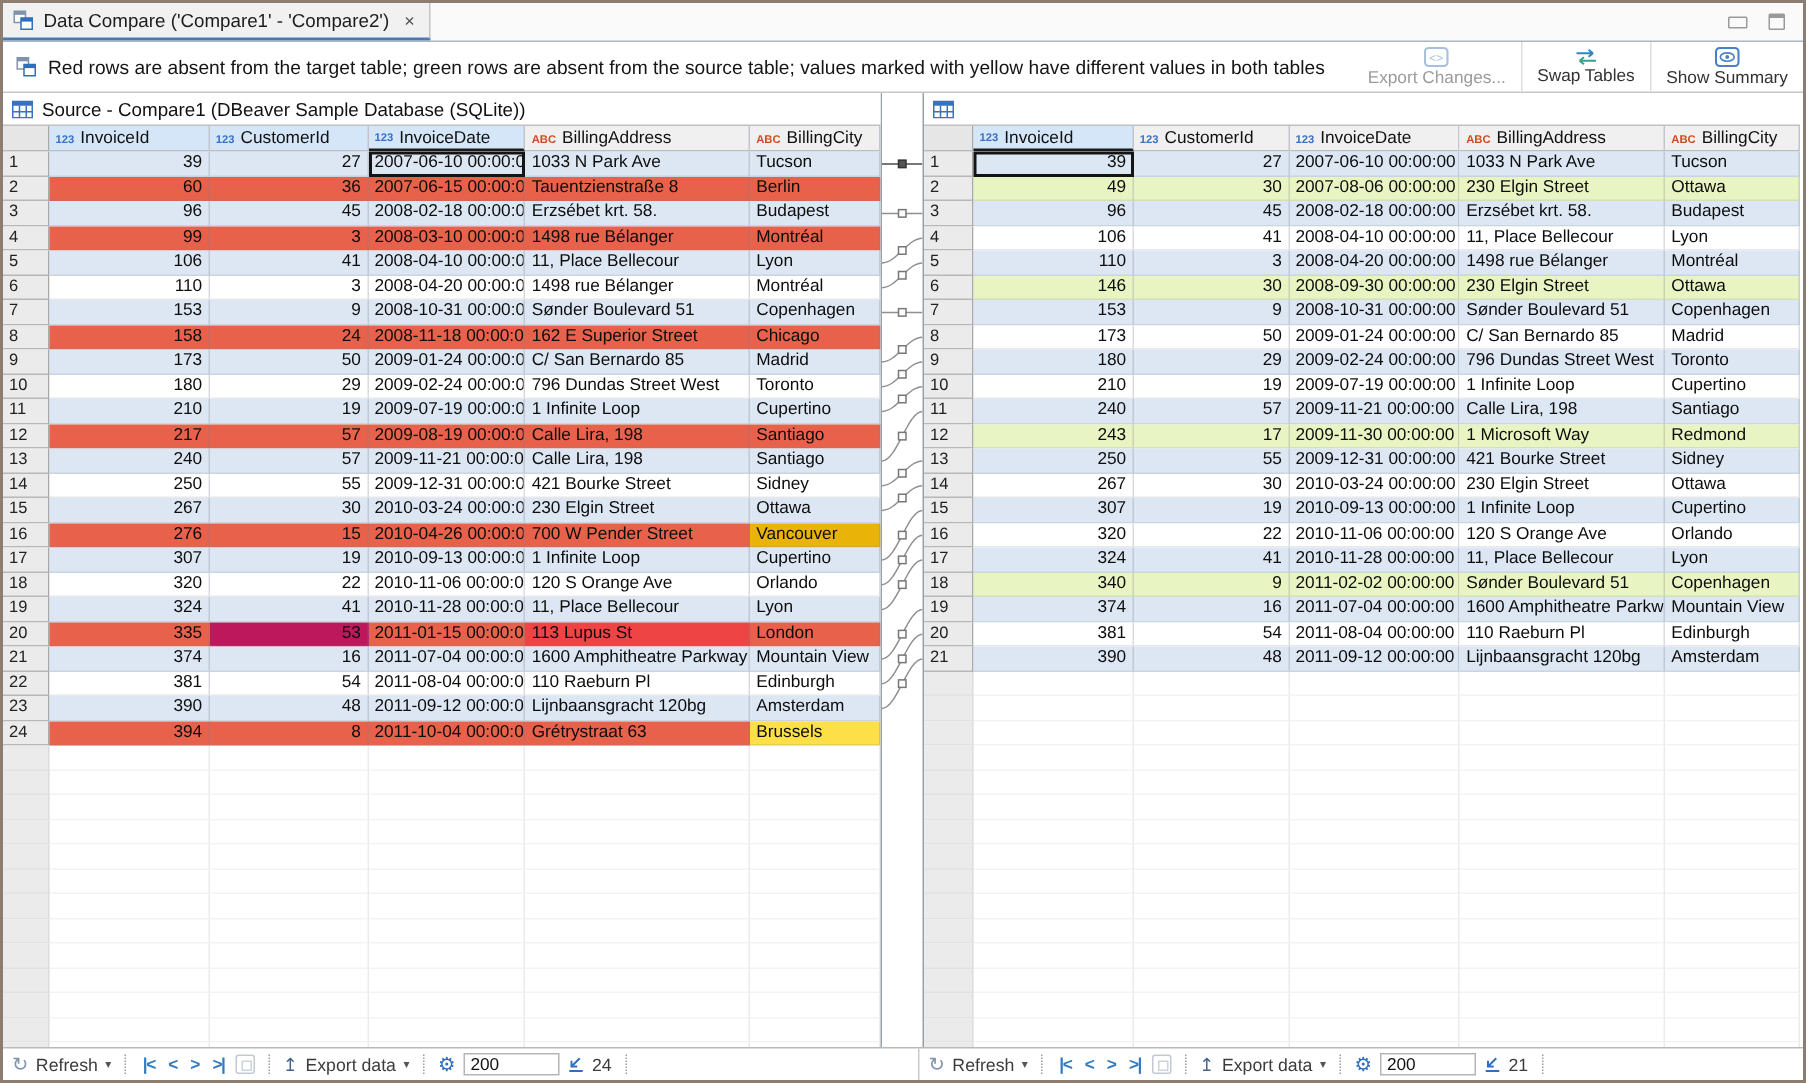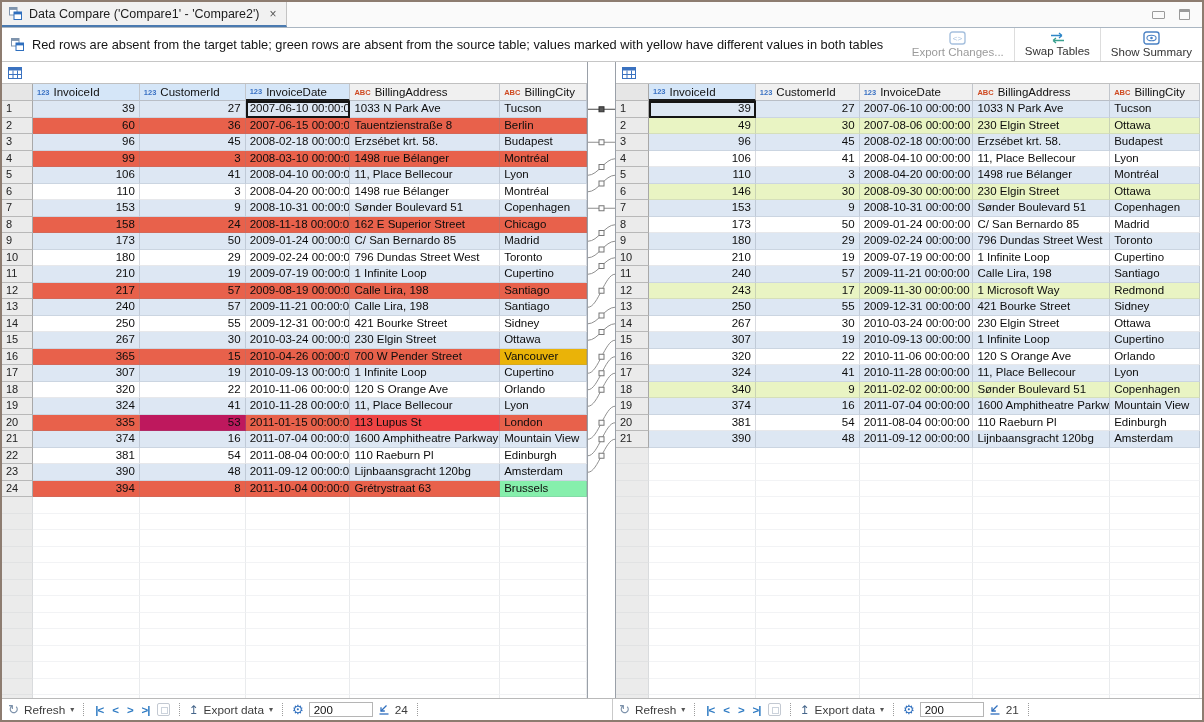--- a/index.html
+++ b/index.html
@@ -141,20 +141,21 @@
     <div class="ptitle">
       <span>
         <svg width="14" height="12">
             <rect x="0.5" y="0.5" width="13" height="11" fill="#fff" stroke="#3a72c0"></rect>
             <rect x="0.5" y="0.5" width="13" height="3" fill="#3a72c0"></rect>
             <line x1="5" y1="3.5" x2="5" y2="11.5" stroke="#3a72c0"></line>
             <line x1="9.5" y1="3.5" x2="9.5" y2="11.5" stroke="#3a72c0"></line>
             <line x1="0.5" y1="7.5" x2="13.5" y2="7.5" stroke="#3a72c0"></line>
           </svg>
       </span>
+      <span>Source - Compare1 (DBeaver Sample Database (SQLite))</span>
     </div>
     <div class="ghead">
         <div class="hcell rowhead" style="width:31px"></div>
         <div class="hcell hl" style="width:107px">
           <span class="tico num">123</span>
           <span class="hlabel">InvoiceId</span>
         </div>
         <div class="hcell hl" style="width:106px">
           <span class="tico num">123</span>
           <span class="hlabel">CustomerId</span>
@@ -288,21 +289,21 @@
         <div class="row">
           <div class="cell rowhead" style="width:31px">15</div>
           <div class="cell r" style="width:107px;background:#dde7f3">267</div>
           <div class="cell r" style="width:106px;background:#dde7f3">30</div>
           <div class="cell r" style="width:105px;background:#dde7f3">2010-03-24 00:00:00</div>
           <div class="cell" style="width:150px;background:#dde7f3">230 Elgin Street</div>
           <div class="cell" style="width:87px;background:#dde7f3">Ottawa</div>
         </div>
         <div class="row">
           <div class="cell rowhead" style="width:31px">16</div>
-          <div class="cell r" style="width:107px;background:#e8614b">365</div>
+          <div class="cell r" style="width:107px;background:#e8614b">276</div>
           <div class="cell r" style="width:106px;background:#e8614b">15</div>
           <div class="cell r" style="width:105px;background:#e8614b">2010-04-26 00:00:00</div>
           <div class="cell" style="width:150px;background:#e8614b">700 W Pender Street</div>
           <div class="cell" style="width:87px;background:#eab308">Vancouver</div>
         </div>
         <div class="row">
           <div class="cell rowhead" style="width:31px">17</div>
           <div class="cell r" style="width:107px;background:#dde7f3">307</div>
           <div class="cell r" style="width:106px;background:#dde7f3">19</div>
           <div class="cell r" style="width:105px;background:#dde7f3">2010-09-13 00:00:00</div>
@@ -356,21 +357,21 @@
           <div class="cell r" style="width:105px;background:#dde7f3">2011-09-12 00:00:00</div>
           <div class="cell" style="width:150px;background:#dde7f3">Lijnbaansgracht 120bg</div>
           <div class="cell" style="width:87px;background:#dde7f3">Amsterdam</div>
         </div>
         <div class="row">
           <div class="cell rowhead" style="width:31px">24</div>
           <div class="cell r" style="width:107px;background:#e8614b">394</div>
           <div class="cell r" style="width:106px;background:#e8614b">8</div>
           <div class="cell r" style="width:105px;background:#e8614b">2011-10-04 00:00:00</div>
           <div class="cell" style="width:150px;background:#e8614b">Grétrystraat 63</div>
-          <div class="cell" style="width:87px;background:#86efac">Brussels</div>
+          <div class="cell" style="width:87px;background:#fde047">Brussels</div>
         </div>
         <div class="row empty">
           <div class="cell rowhead" style="width:31px"></div>
           <div class="cell" style="width:107px"></div>
           <div class="cell" style="width:106px"></div>
           <div class="cell" style="width:105px"></div>
           <div class="cell" style="width:150px"></div>
           <div class="cell" style="width:87px"></div>
         </div>
         <div class="row empty">

